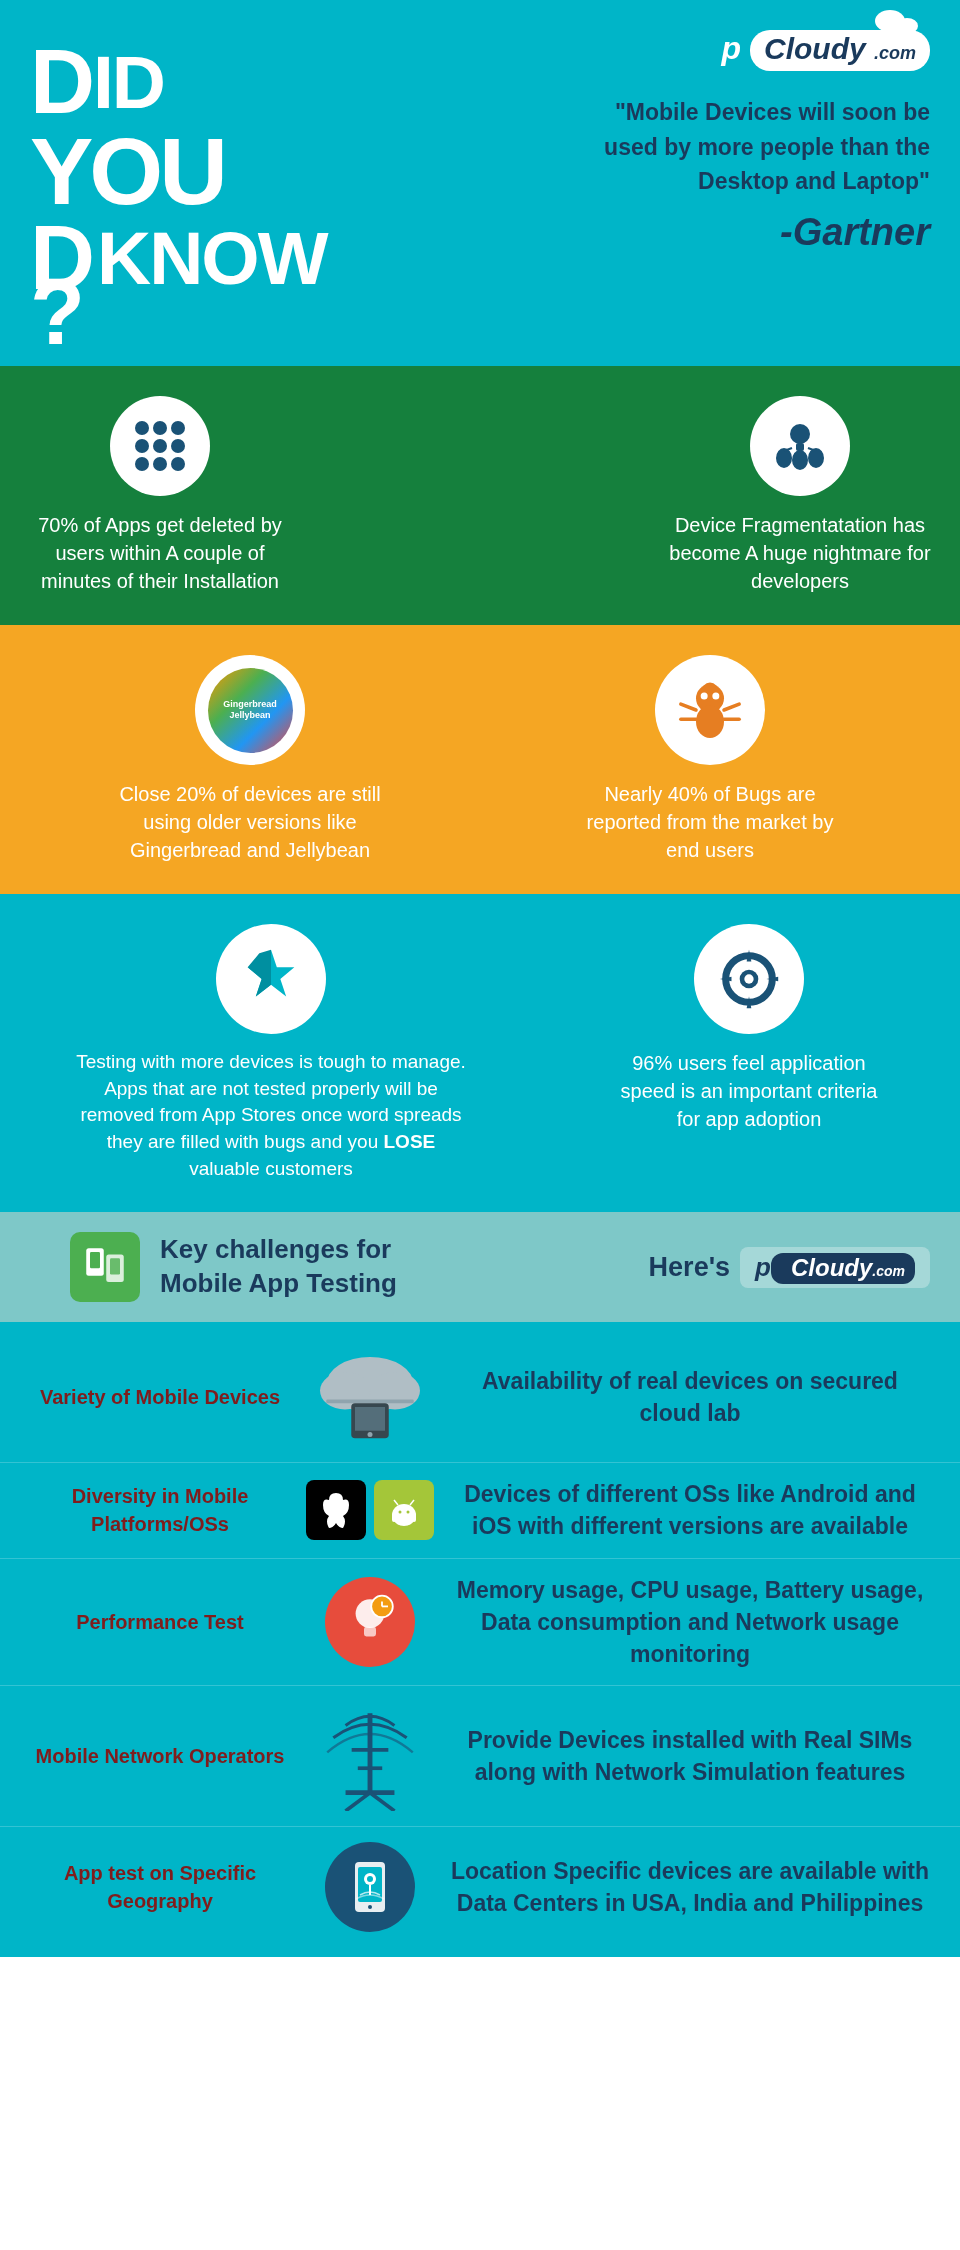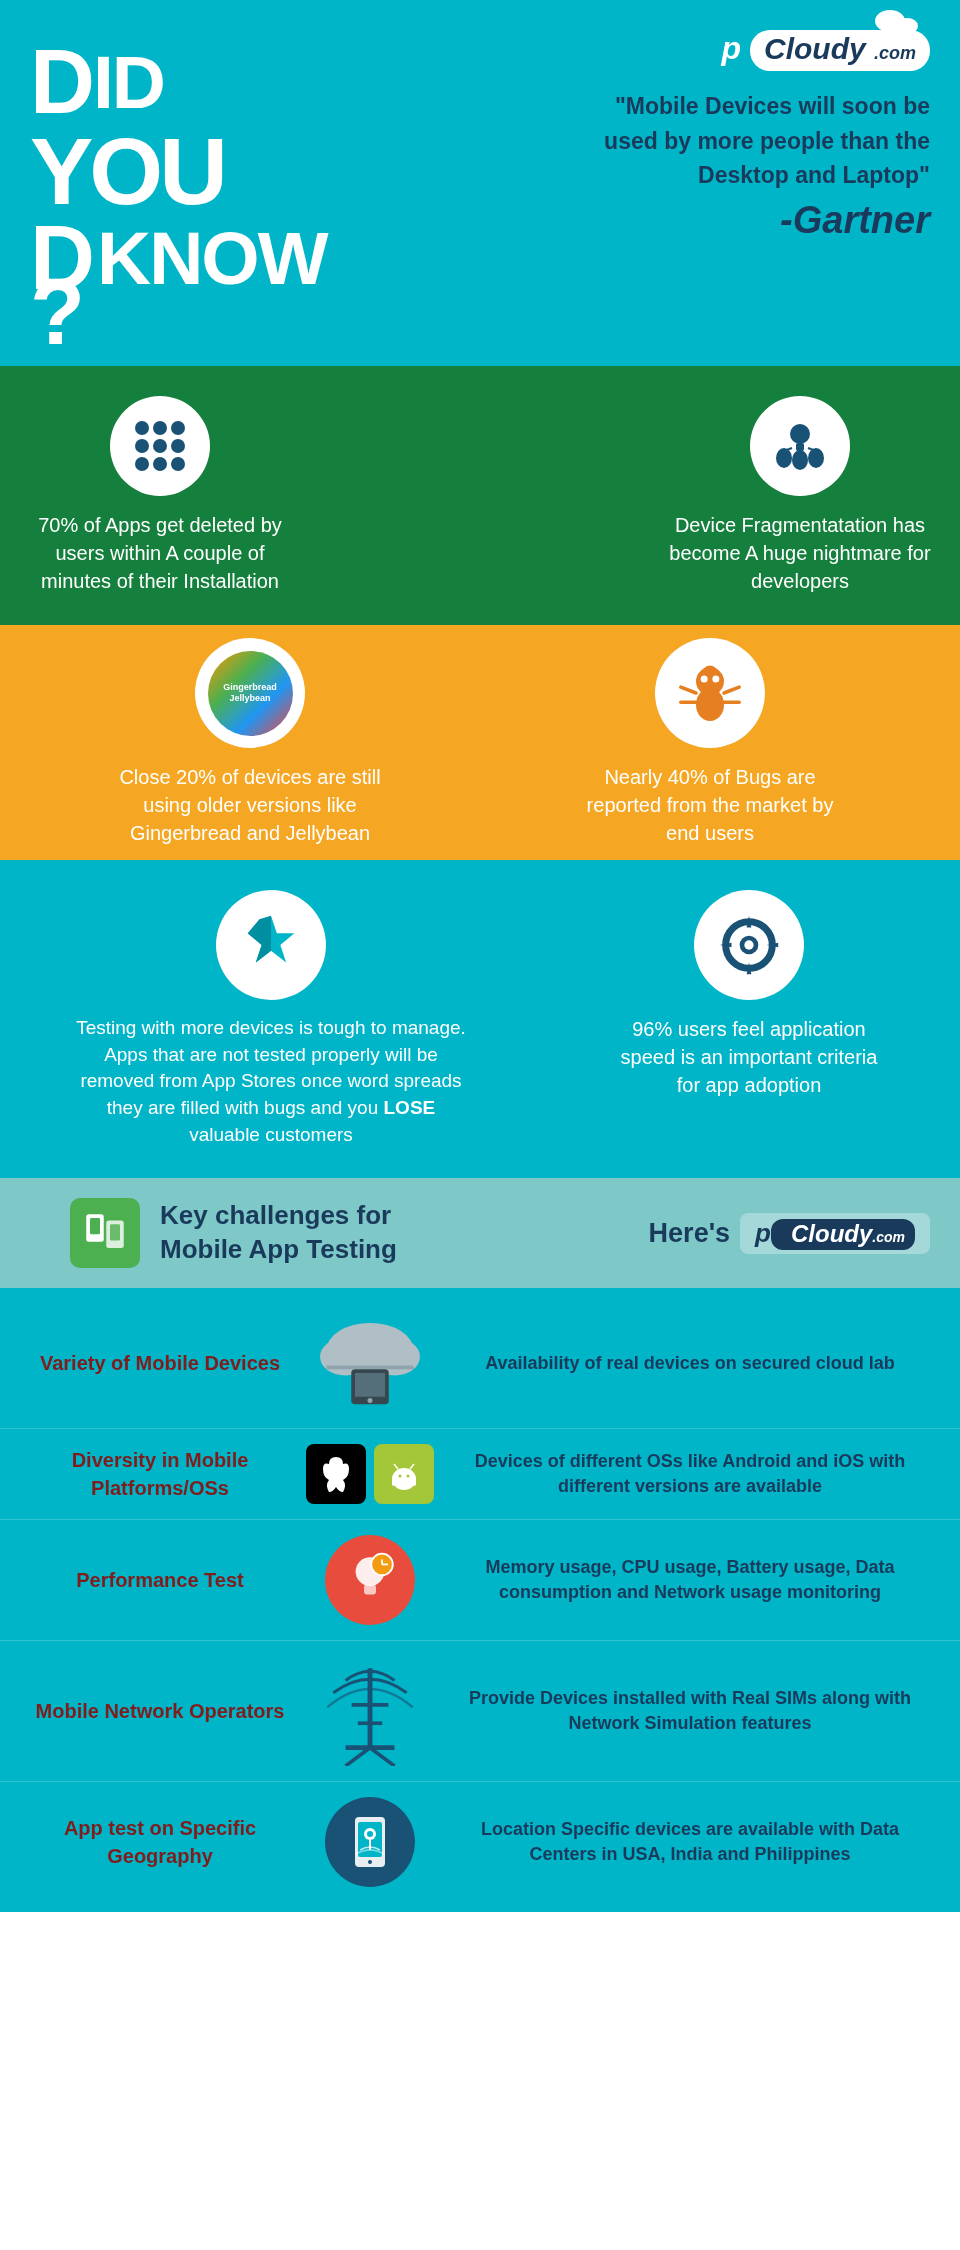--- a/index.html
+++ b/index.html
@@ -50,21 +50,21 @@
     }
     .fact-text {
       color: white;
       font-size: 20px;
       line-height: 1.4;
     }
 
     
     .yellow-facts {
       background: #f5a623;
-      padding: 13px 20px;
+      padding: 30px 20px;
       display: flex;
       justify-content: space-around;
       align-items: flex-start;
     }
     .yellow-facts .fact-text {
       color: white;
     }
     .yellow-fact-icon {
       width: 110px;
       height: 110px;
@@ -164,21 +164,21 @@
     }
     .solution-icon-area {
       width: 160px;
       display: flex;
       justify-content: center;
       align-items: center;
     }
     .solution-right-text {
       flex: 1;
       color: #1a3a5c;
-      font-size: 18px;
+      font-size: 23px;
       font-weight: bold;
       text-align: center;
       line-height: 1.4;
     }
 
     
     .icon-grid {
       display: grid;
       grid-template-columns: repeat(3,1fr);
       gap: 4px;
@@ -200,21 +200,21 @@
       <span style="font-size:90px;">D</span>
       <span style="font-size:75px;">id</span>
     </div>
     <div style="font-size:95px; letter-spacing:-4px;">YOU</div>
     <div style="display:flex; align-items:center; gap:4px;">
       <span style="font-size:90px;">D</span>
       <span style="font-size:75px;">KNow</span>
     </div>
     <div style="color:white; font-size:90px; line-height:0.5; margin-top:-10px;">?</div>
   </div>
-  <div style="display:flex; flex-direction:column; align-items:flex-end; max-width:350px; padding-top:10px;">
+  <div style="display:flex; flex-direction:column; align-items:flex-end; max-width:350px; padding-top:10px;gap:6px;">
     <div style="margin-bottom:18px; position:relative; display:inline-block;">
       <div style="font-size:32px; font-weight:bold; font-style:italic; color:white;">
         p
         <span style="background:white; color:#1a3a5c; border-radius:20px; padding:2px 14px 5px 14px; font-size:30px; position:relative; display:inline-block;">
           Cloudy
           <span style="position:absolute; top:-12px; right:12px; width:22px; height:16px; background:white; border-radius:50%; display:block;"></span>
           <span style="position:absolute; top:-20px; right:25px; width:30px; height:22px; background:white; border-radius:50%; display:block;"></span>
           <span style="color:#1a3a5c; font-size:18px;">.com</span>
         </span>
       </div>

